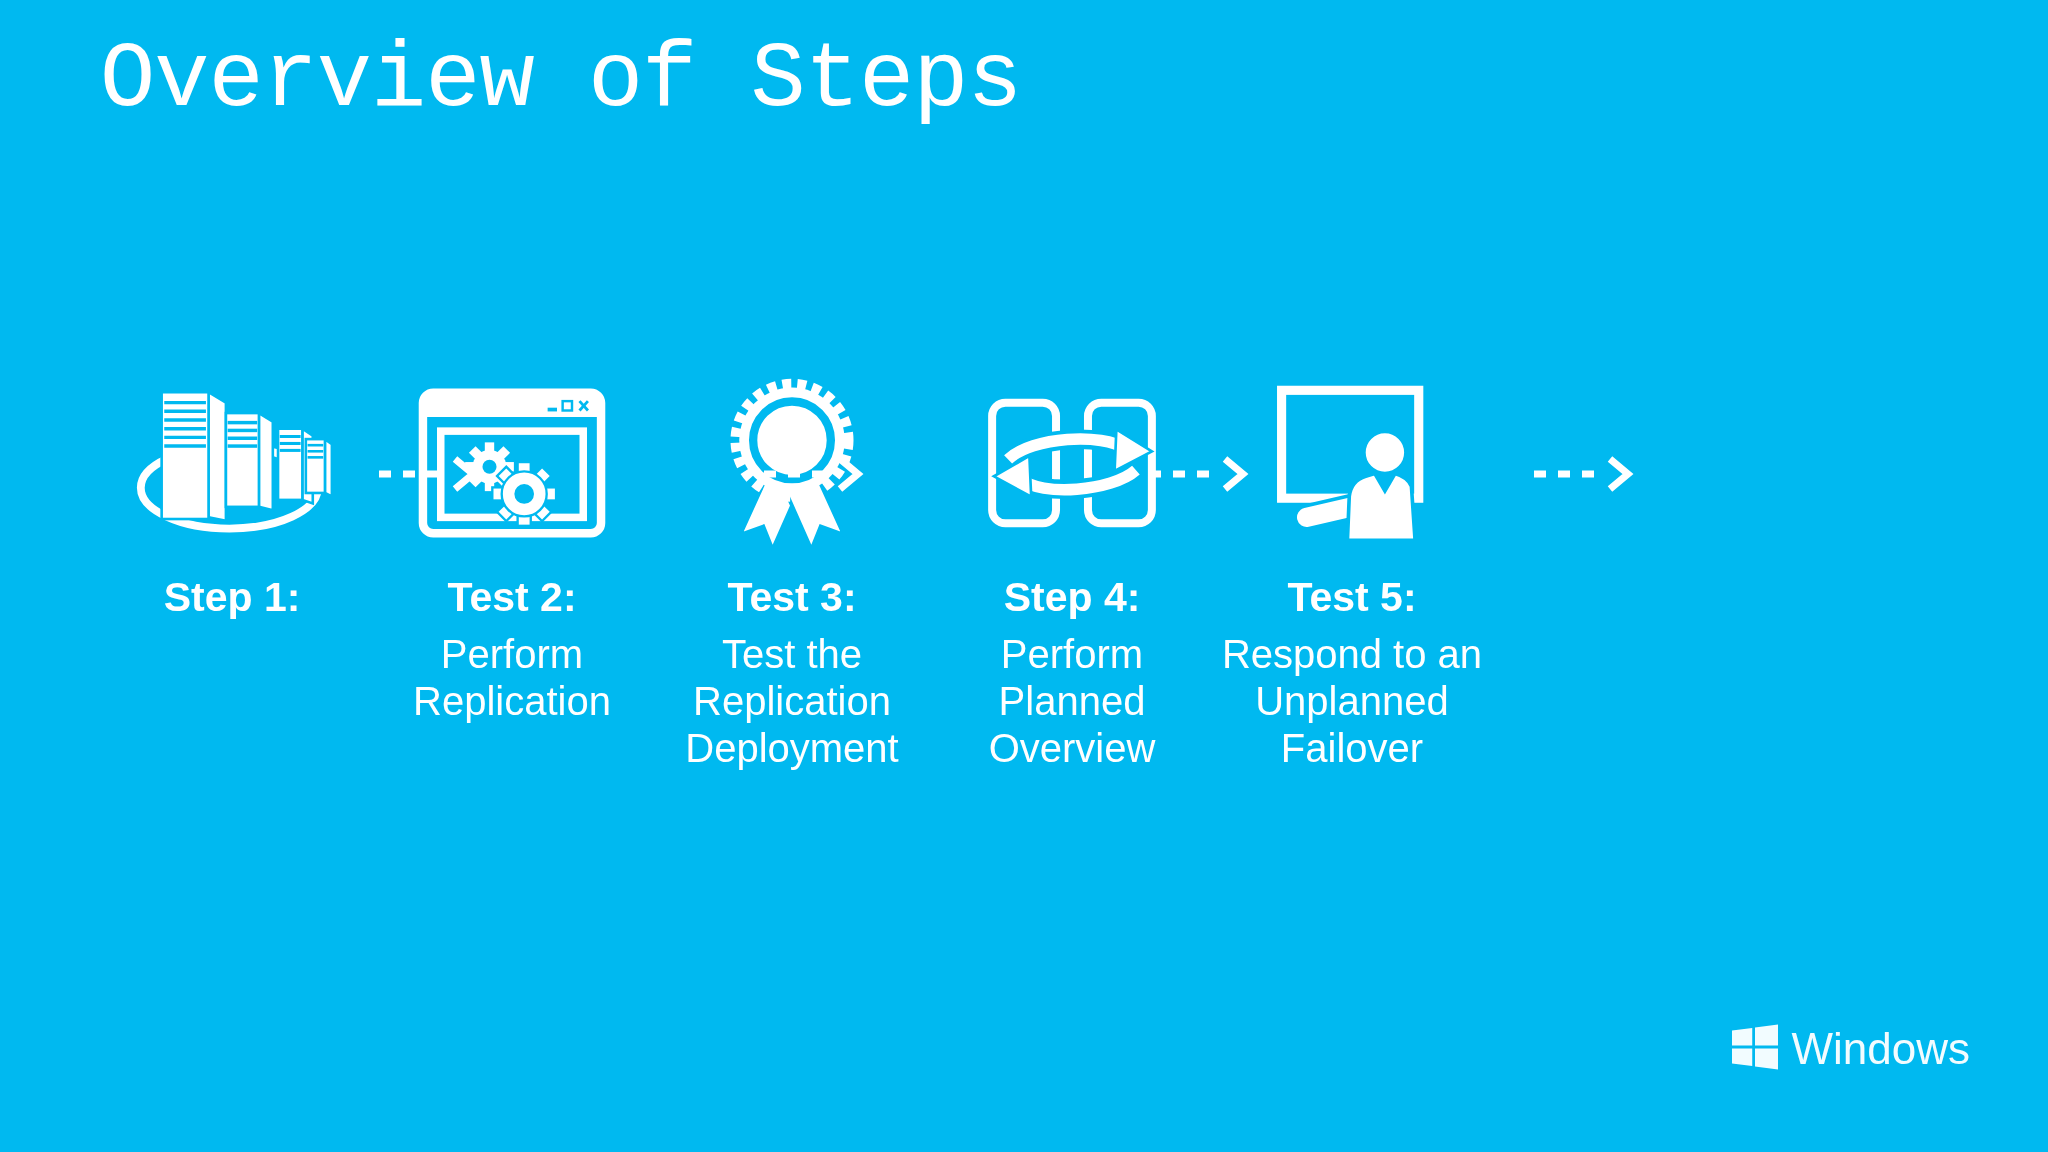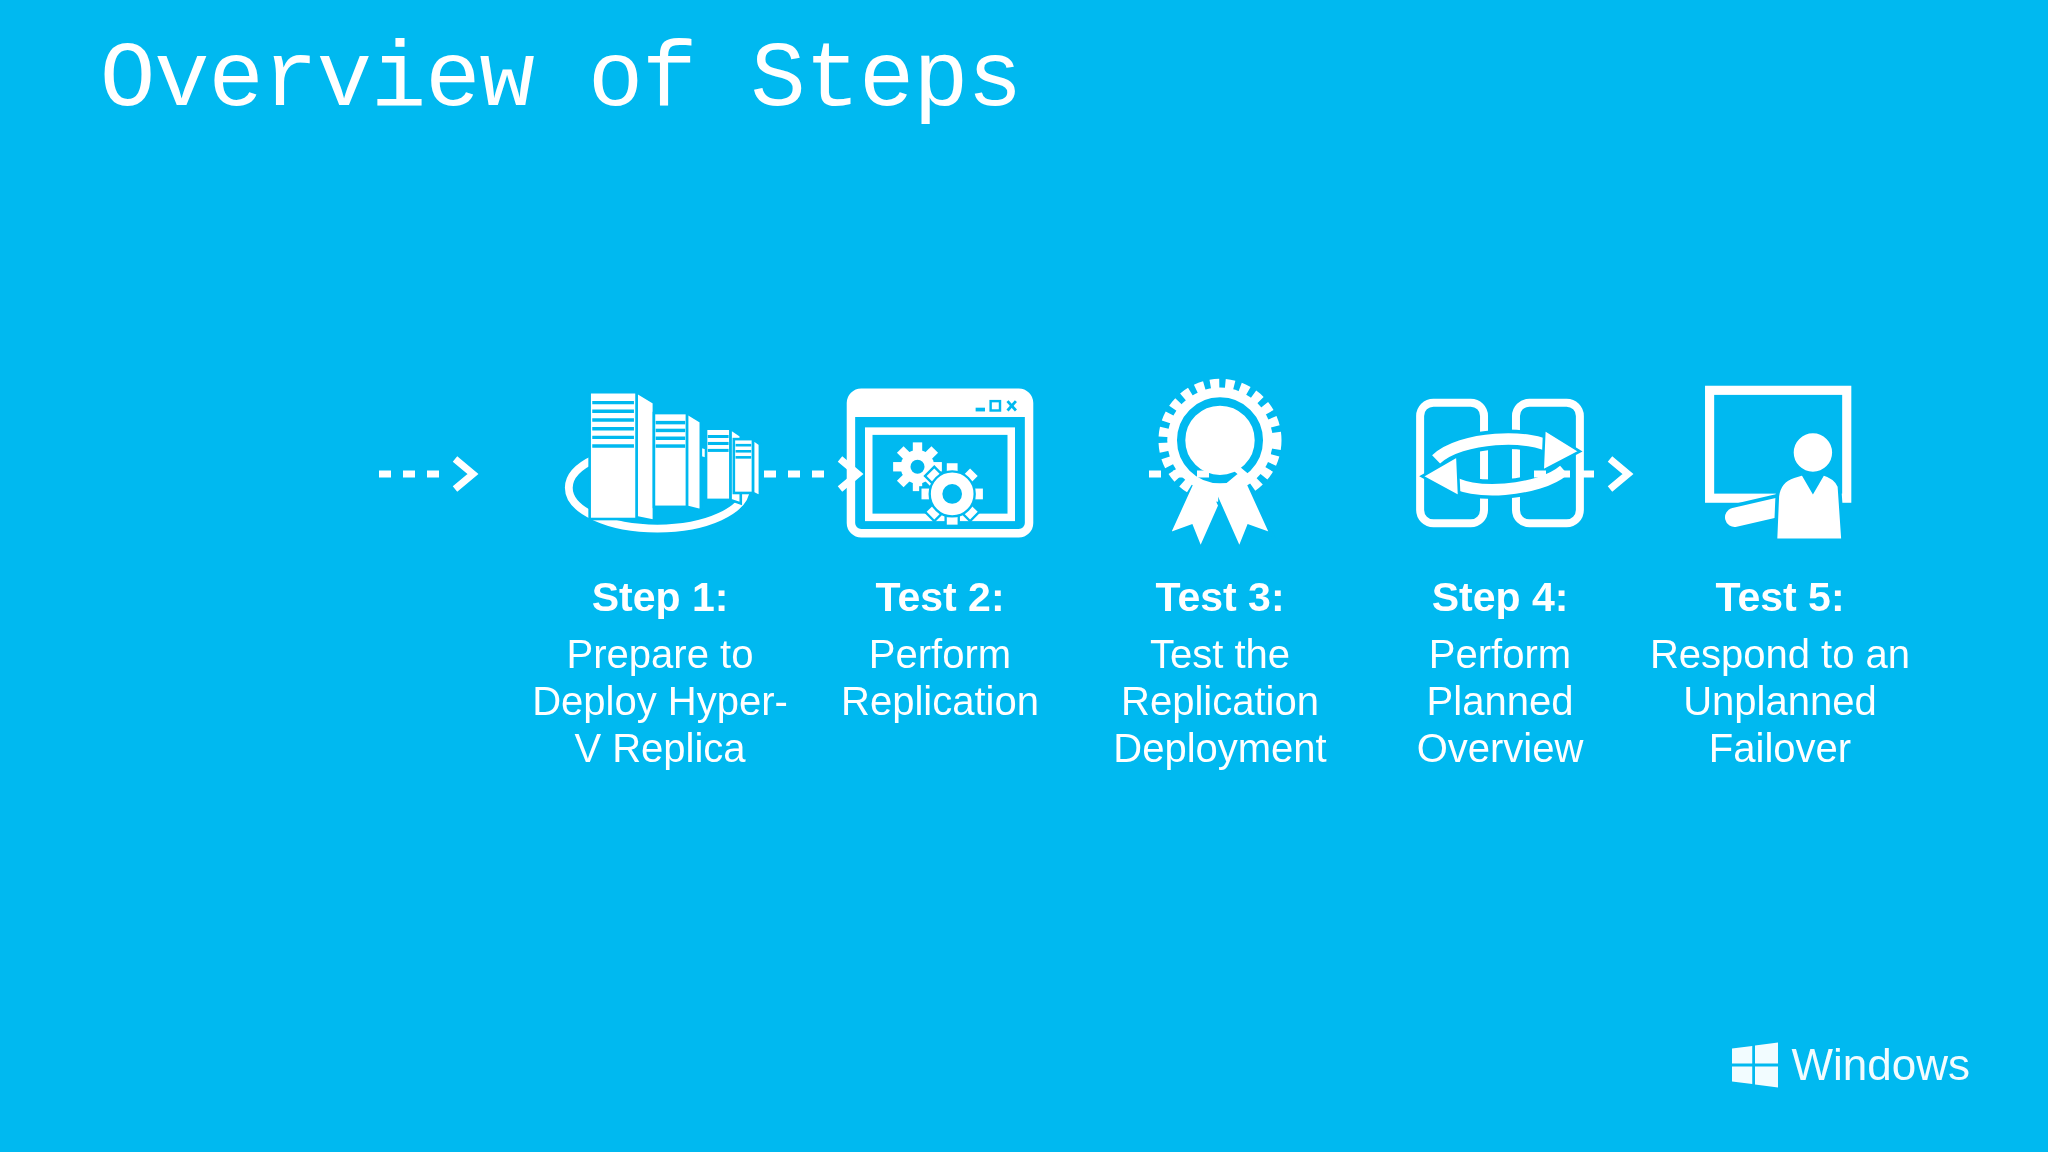--- a/index.html
+++ b/index.html
@@ -16,24 +16,24 @@
     position:absolute;
     left:100px; top:28px;
     font-size:92px;
     font-weight:300;
     letter-spacing:-1px;
     color:var(--fg);
     font-family:Liberation Mono, monospace;
   }
   .steps-row {
     position:absolute;
-    left:98px; top:378px;
+    left:92px; top:378px;
     width:1822px;
     display:flex;
-    justify-content:flex-end;
+    justify-content:flex-start;
   }
   .step {
     width:280px;
     display:flex;
     flex-direction:column;
     align-items:center;
     text-align:center;
   }
   .icon-box {
     height:170px;
@@ -55,23 +55,23 @@
     line-height:1.17;
     white-space:pre-line;
   }
   .flow-arrow {
     position:absolute;
     top:452px;
     width:110px; height:44px;
   }
   .footer {
     position:absolute;
-    right:78px; bottom:62px;
-    display:flex;
-    align-items:center;
+    right:78px; bottom:78px;
+    display:flex;
+    align-items:flex-start;
     gap:14px;
   }
   .footer-brand {
     font-size:44px;
     font-weight:400;
     color:rgba(255,255,255,0.95);
   }
   
   .fw { fill:#fff; }
   .fc { fill:var(--bg); }
@@ -127,23 +127,20 @@
           <rect class="fwsc" stroke-width="3" x="200" y="60" width="22" height="62"></rect>
           <g class="sc" stroke-width="3">
             <line x1="202" y1="67" x2="220" y2="67"></line>
               <line x1="202" y1="74" x2="220" y2="74"></line>
             <line x1="202" y1="81" x2="220" y2="81"></line>
           </g>
         </g>
       </svg>
     </div>
     <div class="step-label">Step 1:</div>
-    <div class="step-desc">Prepare to
-Deploy Hyper-
-V Replica</div>
   </div>
 
   <div class="step">
     <div class="icon-box">
       <svg width="188" height="150" viewBox="0 0 200 160">
         <rect class="sw" x="5" y="5" width="190" height="150" rx="11" stroke-width="9"></rect>
         <path class="fw" d="M5,16 Q5,5 16,5 L184,5 Q195,5 195,16 L195,31 L5,31 Z"></path>
         <rect class="fc" x="138" y="21" width="10" height="4"></rect>
         <rect class="sc" x="154" y="14" width="10" height="10" stroke-width="2.6"></rect>
         <line class="sc" x1="172" y1="14" x2="181" y2="24" stroke-width="3"></line>

